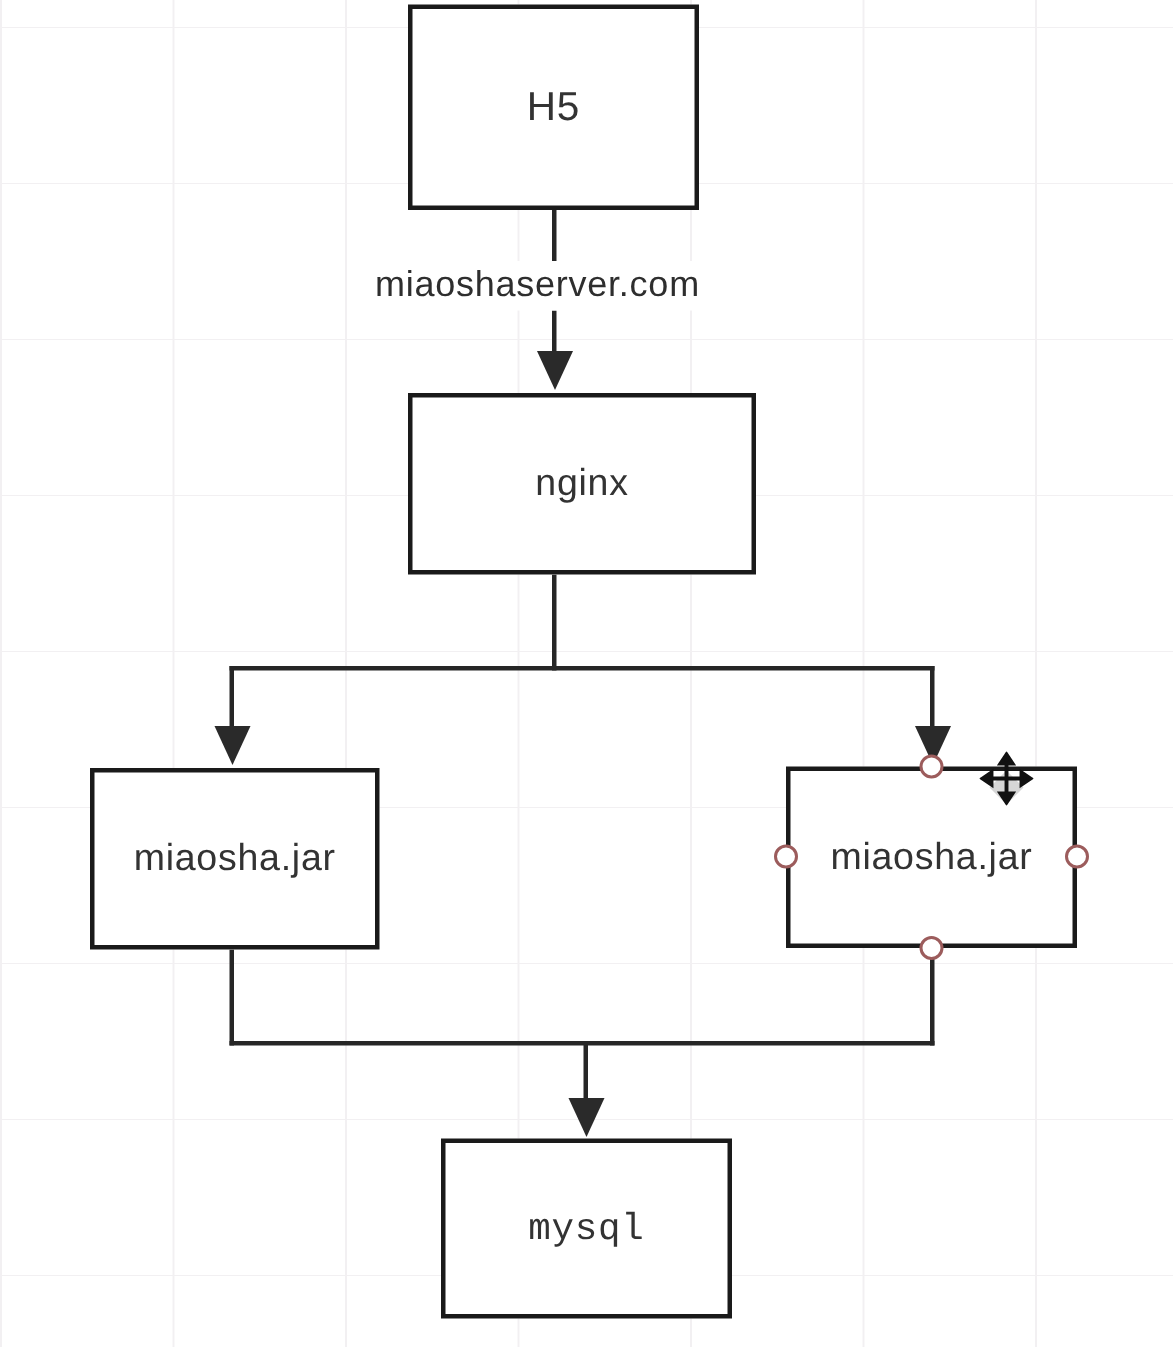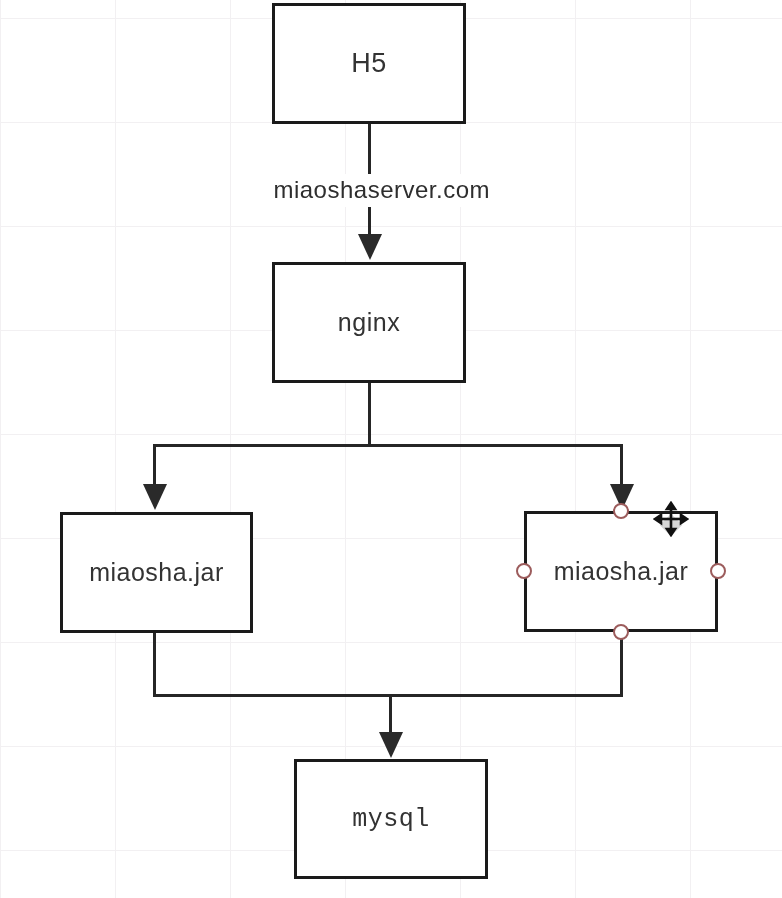--- a/index.html
+++ b/index.html
@@ -45,21 +45,21 @@
     border-left: 12px solid transparent;
     border-right: 12px solid transparent;
     border-top: 26px solid #2a2a2a;
     z-index: 1;
   }
   .edge-label {
     position: absolute;
     left: 250px;
     top: 174px;
     width: 240px;
-    text-align: right;
+    text-align: left;
     background: #ffffff;
     color: #2e2e2e;
     font-size: 24px;
     letter-spacing: 0.5px;
     padding: 2px 0 3px 0;
     z-index: 3;
   }
   .handle {
     position: absolute;
     width: 16px;
@@ -95,25 +95,25 @@
   <div class="arrowhead" style="left:143px; top:484px;"></div>
   <div class="seg" style="left:620px; top:444px; width:3px; height:42px;"></div>
   <div class="arrowhead" style="left:610px; top:484px;"></div>
 
   <div class="seg" style="left:153px; top:633px; width:3px; height:64px;"></div>
   <div class="seg" style="left:620px; top:632px; width:3px; height:65px;"></div>
   <div class="seg" style="left:153px; top:694px; width:470px; height:3px;"></div>
   <div class="seg" style="left:389px; top:694px; width:3px; height:40px;"></div>
   <div class="arrowhead" style="left:379px; top:732px;"></div>
 
-  <div class="node" style="left:272px; top:3px; width:194px; height:121px; font-size:27px;">
+  <div class="node" style="left:272px; top:3px; width:194px; height:137px; font-size:27px;">
     <span>H5</span>
   </div>
 
-  <div class="node" style="left:272px; top:262px; width:194px; height:121px;">
+  <div class="node" style="left:272px; top:262px; width:232px; height:121px;">
     <span>nginx</span>
   </div>
 
   <div class="node" style="left:60px; top:512px; width:193px; height:121px;">
     <span>miaosha.jar</span>
   </div>
 
   <div class="node" style="left:524px; top:511px; width:194px; height:121px;">
     <span>miaosha.jar</span>
   </div>

